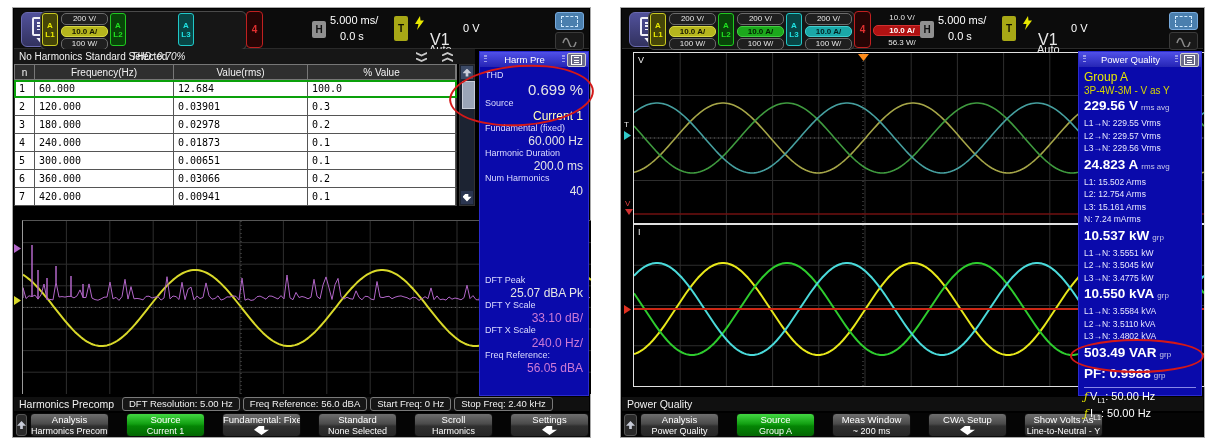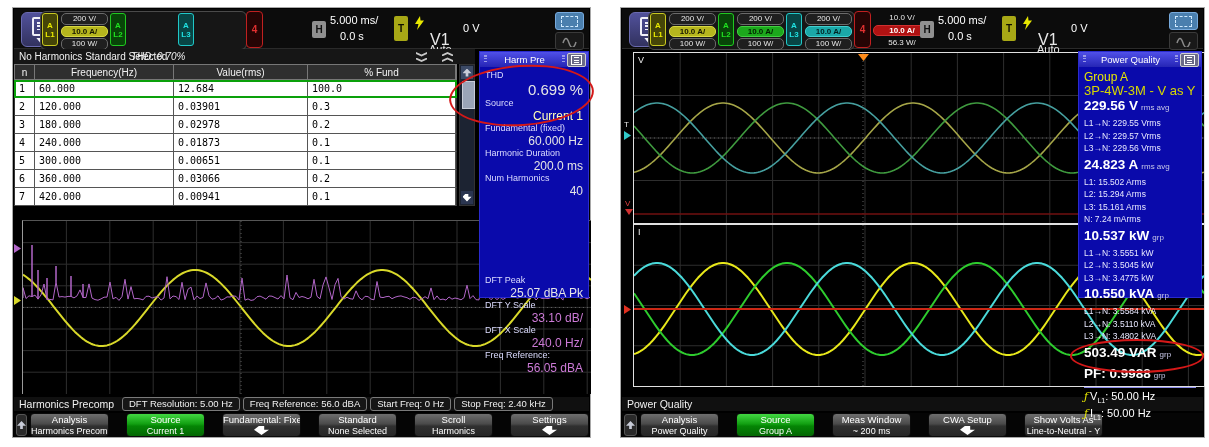--- a/index.html
+++ b/index.html
@@ -91,41 +91,41 @@
   .sk-list{display:flex;gap:17px;}
   .sk{width:79px;height:24px;border-radius:4px;background:linear-gradient(#6e6e6e 0%,#4a4a4a 45%,#303030 55%,#262626 100%);border:1px solid #0a0a0a;color:#fff;text-align:center;overflow:hidden;box-sizing:border-box;}
   .sk.active{background:linear-gradient(#42d642 0%,#12a012 45%,#058505 55%,#036703 100%);}
   .sk-top{font-size:9.5px;line-height:12px;white-space:nowrap;}
   .sk-bottom{font-size:9px;line-height:10px;white-space:nowrap;}
   .sk-bottom:empty{display:none;}
   .sk-arrow{display:none;width:15px;height:9px;background:#fff;clip-path:polygon(32% 0,68% 0,68% 42%,100% 42%,50% 100%,0 42%);margin:0 auto;}
   .sk.has-arrow .sk-arrow{display:block;}
 
   
-  .sidebar{position:absolute;top:43px;height:247px;background:#0a0aab;border:1px solid #2a2ace;z-index:5;box-sizing:border-box;}
+  .sidebar{position:absolute;top:43px;height:345px;background:#0a0aab;border:1px solid #2a2ace;z-index:5;box-sizing:border-box;}
   #scope-left .sidebar{left:466px;width:110px;}
   #scope-right .sidebar{left:457px;width:124px;}
   .sb-title{height:15px;background:linear-gradient(#5050e8,#2525b5);display:flex;align-items:center;color:#fff;font-size:9.5px;padding:0 2px 0 4px;gap:2px;}
   .sb-title-text{flex:1;text-align:center;white-space:nowrap;overflow:hidden;}
   .drag-dots{width:3px;height:9px;background:repeating-linear-gradient(to bottom,#9a9ae8 0 1.5px,transparent 1.5px 3px);}
   .sb-menu{width:17px;height:12px;background:#6a6a88;border:1px solid #d0d0d0;border-radius:2px;display:flex;align-items:center;justify-content:center;}
   .icon-lines-sm{width:9px;height:8px;border:1px solid #fff;background:repeating-linear-gradient(to bottom,#fff 0 1px,transparent 1px 2.5px);background-size:5px 6px;background-position:center;background-repeat:no-repeat;}
   .hp-fields{padding:3px 5px 0 5px;}
   .hp-label{font-size:9px;color:#dcdcff;line-height:11px;white-space:nowrap;}
   .hp-value{text-align:right;color:#e5e5e5;line-height:14px;}
   .hp-field.big .hp-value{font-size:15px;line-height:17px;}
   .hp-field.mid .hp-value{font-size:12px;}
   .hp-field.paleyellow .hp-value{color:#ffffb8;}
   .hp-field.magenta .hp-value{color:#cc7ad6;}
   .hp-field.gap-top{margin-top:77px;}
   .pq-lines{padding:3px 5px 0 5px;}
   .pq-line{color:#e8e8ff;white-space:nowrap;}
   .pq-line span:empty{display:none;} .pq-line sub:empty{display:none;}
   .pq-line.grp-title{font-size:12px;color:#e8e800;line-height:15px;}
-  .pq-line.grp-sub{font-size:13px;color:#d8d800;line-height:11px;}
+  .pq-line.grp-sub{font-size:10px;color:#d8d800;line-height:11px;}
   .pq-line.big-line{line-height:18px;}
   .pq-big{font-size:13.5px;font-weight:bold;color:#fff;}
   .pq-suf{font-size:8px;color:#c8c8e8;margin-left:3px;}
   .pq-line.sub{font-size:8.5px;line-height:12.5px;}
   .pq-line.sep{border-top:1px solid #8888e8;margin:2px 0;height:0;line-height:0;}
   .pq-line.freq-line{font-size:11px;color:#fff;line-height:12px;}
   .pq-sym{font-style:italic;color:#e8e800;font-family:"DejaVu Serif",serif;margin-right:2px;}
   .pq-line sub{font-size:7px;}
 
   .red-ellipse{position:absolute;border:2.5px solid #d41818;border-radius:50%;z-index:9;pointer-events:none;}
@@ -207,21 +207,21 @@
           <i></i>
           <i></i>
         </span>
     </div>
 
     <div class="htable">
       <div class="thead">
         <div class="th c0">n</div>
         <div class="th c1">Frequency(Hz)</div>
         <div class="th c2">Value(rms)</div>
-        <div class="th c3">% Fund</div>
+        <div class="th c3">% Value</div>
       </div>
       <div>
 
       <div class="trow selected">
             <div class="td c0">1</div>
             <div class="td c1">60.000</div>
             <div class="td c2">12.684</div>
             <div class="td c3">100.0</div>
           </div>
           <div class="trow">
@@ -582,21 +582,21 @@
       <div class="pq-lines">
 
       <div class="pq-line grp-title"><span class="pq-text">Group A</span></div>
           <div class="pq-line grp-sub"><span class="pq-text">3P-4W-3M - V as Y</span></div>
           <div class="pq-line big-line"><span class="pq-big">229.56 V</span><span class="pq-suf">rms avg</span></div>
           <div class="pq-line sub"><span class="pq-text">L1→N: 229.55 Vrms</span></div>
           <div class="pq-line sub"><span class="pq-text">L2→N: 229.57 Vrms</span></div>
           <div class="pq-line sub"><span class="pq-text">L3→N: 229.56 Vrms</span></div>
           <div class="pq-line big-line"><span class="pq-big">24.823 A</span><span class="pq-suf">rms avg</span></div>
           <div class="pq-line sub"><span class="pq-text">L1: 15.502 Arms</span></div>
-          <div class="pq-line sub"><span class="pq-text">L2: 15.294 Arms</span></div>
+          <div class="pq-line sub"><span class="pq-text">L2: 12.754 Arms</span></div>
           <div class="pq-line sub"><span class="pq-text">L3: 15.161 Arms</span></div>
           <div class="pq-line sub"><span class="pq-text">N: 7.24 mArms</span></div>
           <div class="pq-line big-line"><span class="pq-big">10.537 kW</span><span class="pq-suf">grp</span></div>
           <div class="pq-line sub"><span class="pq-text">L1→N: 3.5551 kW</span></div>
           <div class="pq-line sub"><span class="pq-text">L2→N: 3.5045 kW</span></div>
           <div class="pq-line sub"><span class="pq-text">L3→N: 3.4775 kW</span></div>
           <div class="pq-line big-line"><span class="pq-big">10.550 kVA</span><span class="pq-suf">grp</span></div>
           <div class="pq-line sub"><span class="pq-text">L1→N: 3.5584 kVA</span></div>
           <div class="pq-line sub"><span class="pq-text">L2→N: 3.5110 kVA</span></div>
           <div class="pq-line sub"><span class="pq-text">L3→N: 3.4802 kVA</span></div>

